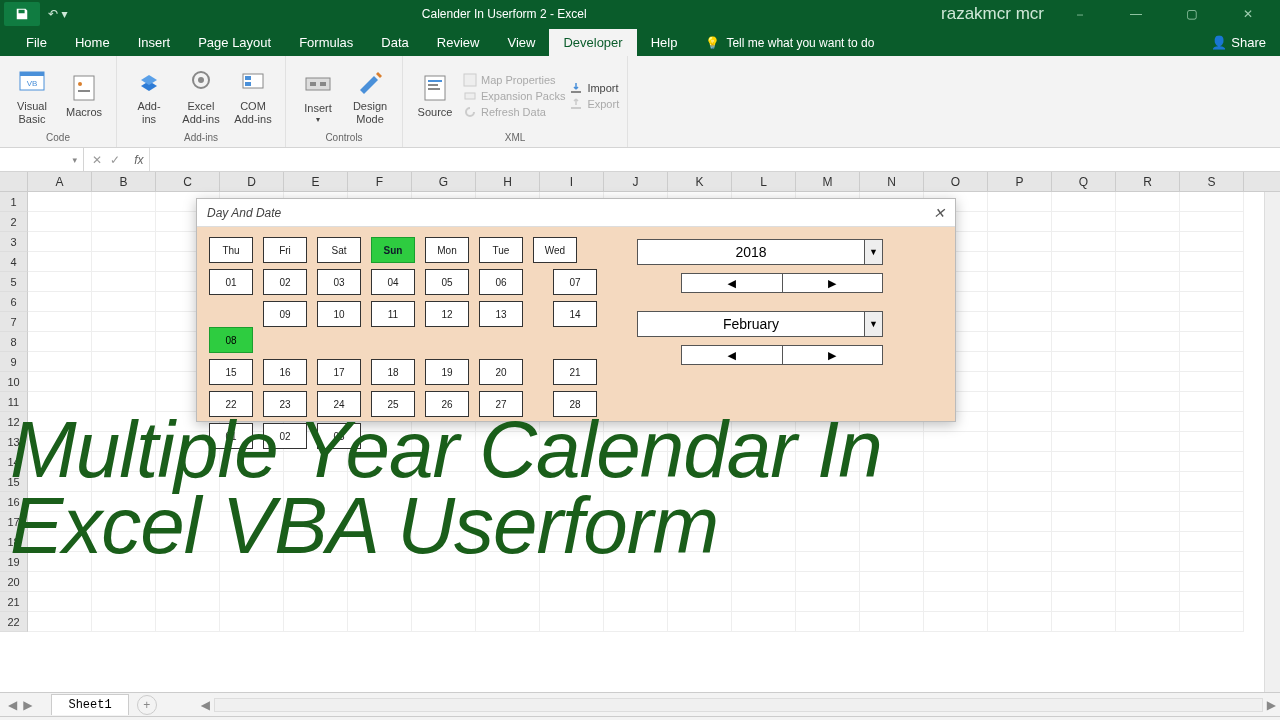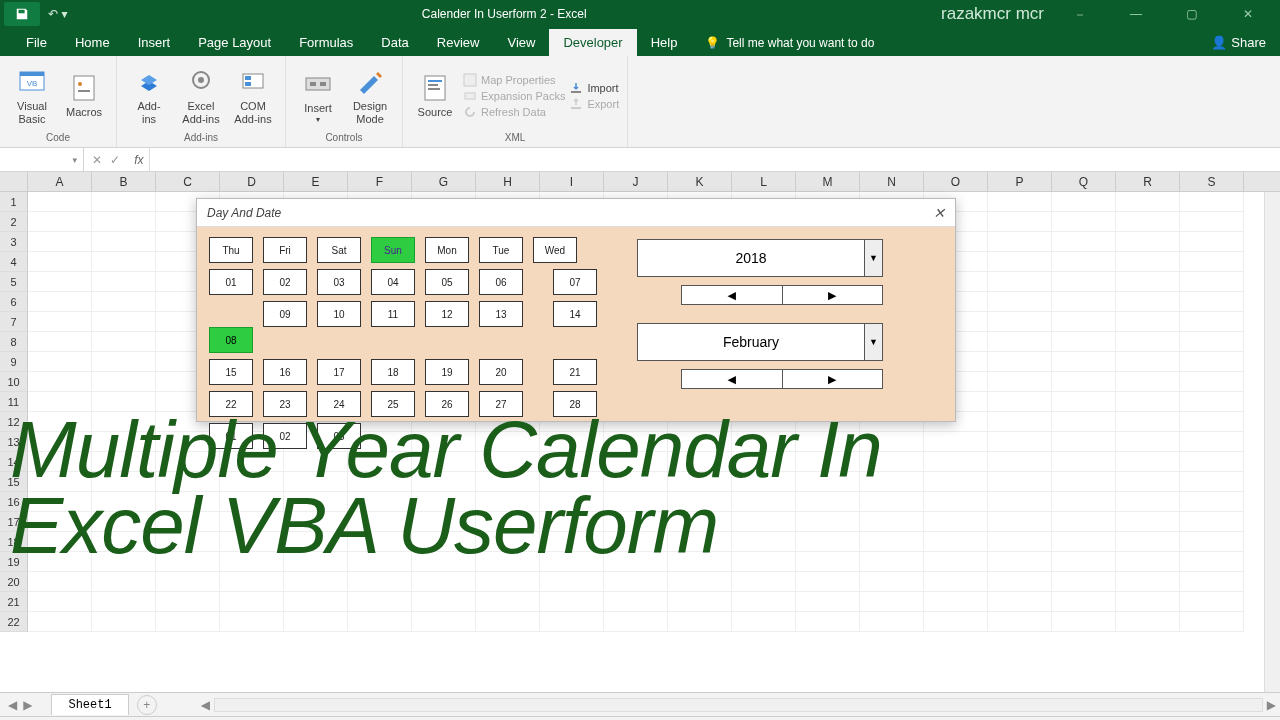--- a/index.html
+++ b/index.html
@@ -54,24 +54,24 @@
 
 
 .userform { position: absolute; left: 196px; top: 216px; width: 760px; height: 224px; background: #f4d9bf; border: 1px solid #bbb; box-shadow: 0 3px 12px rgba(0,0,0,0.25); }
 .uf-title { background: #fff; height: 28px; display: flex; align-items: center; justify-content: space-between; padding: 0 10px; font-size: 12px; color: #444; border-bottom: 1px solid #ddd; font-style: italic; }
 .uf-close { font-size: 14px; color: #555; cursor: pointer; }
 .uf-body { padding: 10px 12px; display: flex; gap: 40px; }
 .cal-grid { display: flex; flex-direction: column; gap: 6px; }
 .cal-row { display: flex; gap: 10px; }
 .cal-cell { width: 44px; height: 26px; background: #fff; border: 1px solid #333; display: flex; align-items: center; justify-content: center; font-size: 10px; color: #222; cursor: pointer; }
 .cal-cell.hdr { font-weight: 400; }
-.cal-cell.sun { background: #2ecc40; color: #4c1d95; border-color: #1a9e2e; font-weight: normal; }
+.cal-cell.sun { background: #2ecc40; color: #0f172a; border-color: #1a9e2e; font-weight: bold; }
 .cal-cell.selected { background: #2ecc40; color: #000; border-color: #1a9e2e; margin-top: 26px; }
 .controls { display: flex; flex-direction: column; gap: 8px; padding-top: 2px; width: 246px; }
-.combo { display: flex; height: 38px; }
+.combo { display: flex; height: 26px; }
 .combo-box { flex: 1; background: #fff; border: 1px solid #555; display: flex; align-items: center; justify-content: center; font-size: 14px; }
 .combo-arrow { width: 18px; background: #eee; border: 1px solid #555; border-left: none; display: flex; align-items: center; justify-content: center; font-size: 9px; cursor: pointer; }
 .nav-btns { display: flex; height: 20px; margin-left: 44px; margin-bottom: 10px; }
 .nav-btn { flex: 1; background: #fff; border: 1px solid #555; display: flex; align-items: center; justify-content: center; font-size: 11px; cursor: pointer; }
 .nav-btn + .nav-btn { border-left: none; }
 
 
 .overlay-title { position: absolute; left: 10px; top: 436px; font-size: 80px; font-weight: 400; color: #1a5e1a; font-style: italic; font-family: Georgia, serif; line-height: 0.95; letter-spacing: -1px; }
 
 

